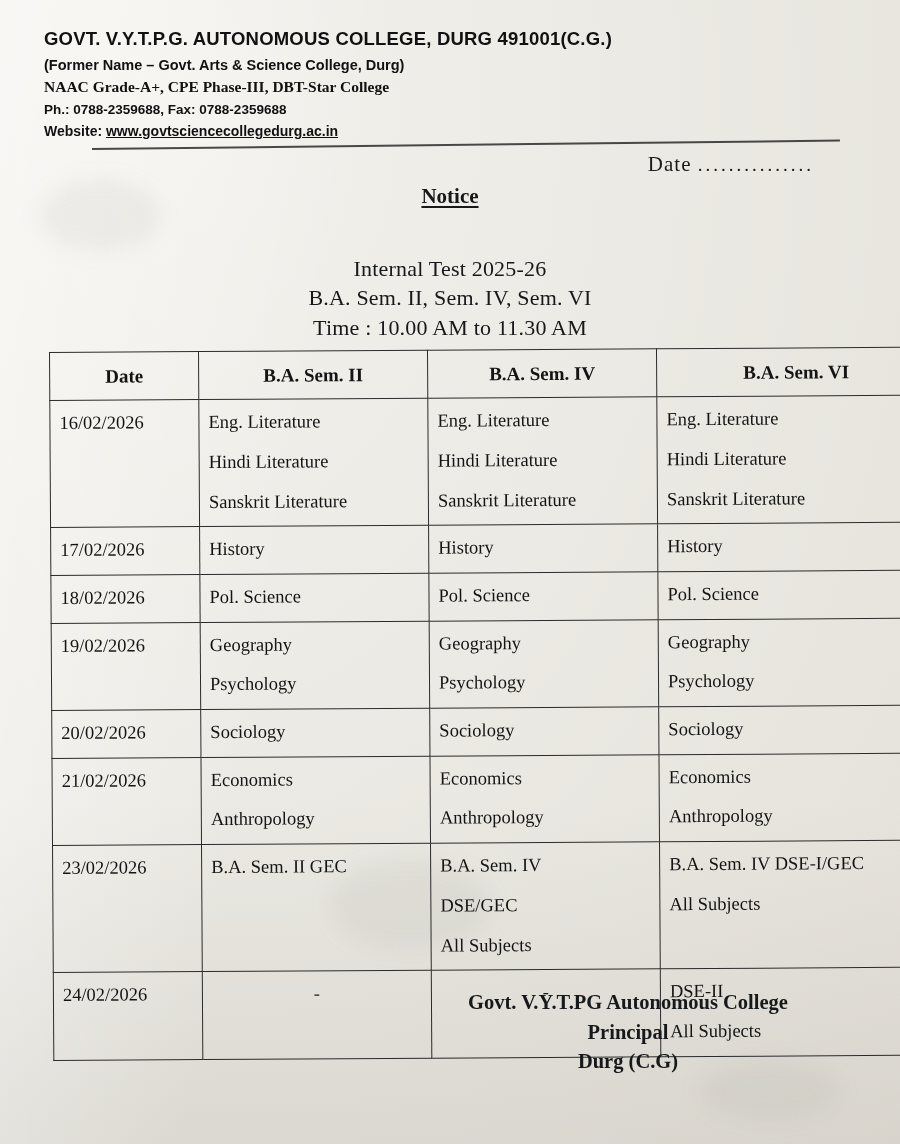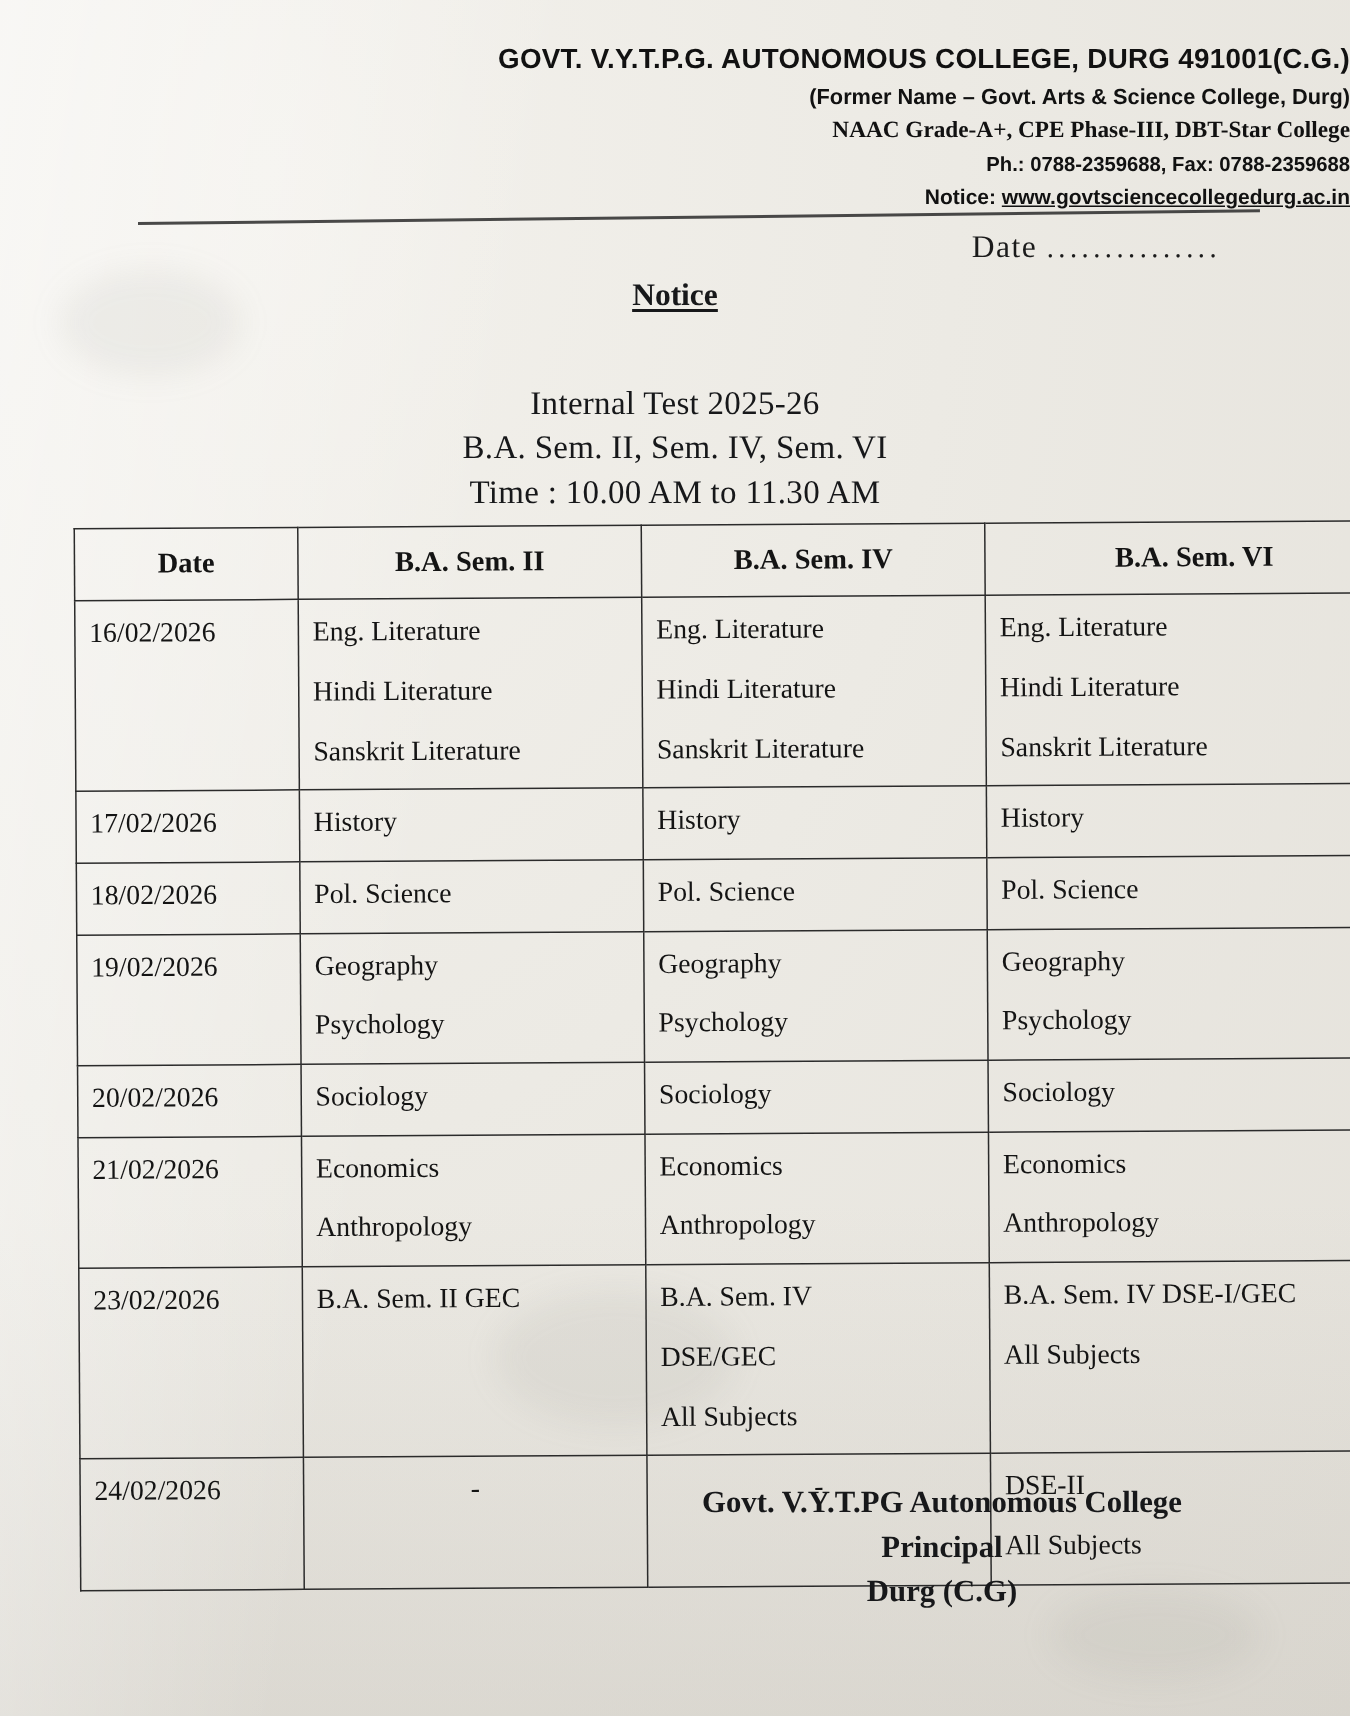--- a/index.html
+++ b/index.html
@@ -32,22 +32,23 @@
     pointer-events: none;
   }
   .page {
     position: absolute;
     inset: 0;
     padding: 0;
   }
 
   
   .letterhead {
-    text-align: right;
+    text-align: left;
     padding-top: 28px;
+    margin-left: 44px;
   }
   .lh-line1 {
     font-family: "Liberation Sans", sans-serif;
     font-weight: bold;
     font-size: 18.5px;
     letter-spacing: 0.2px;
     color: #111;
   }
   .lh-line2 {
     font-family: "Liberation Sans", sans-serif;
@@ -225,21 +226,21 @@
 <div class="blotch" style="left:700px;top:1060px;width:140px;height:60px;"></div>
 
 <div class="page">
 
   <div class="letterhead">
     <div class="lh-line1">GOVT. V.Y.T.P.G. AUTONOMOUS COLLEGE, DURG 491001(C.G.)</div>
     <div class="lh-line2">(Former Name – Govt. Arts &amp; Science College, Durg)</div>
     <div class="lh-line3">NAAC Grade-A+, CPE Phase-III, DBT-Star College</div>
     <div class="lh-line4">Ph.: 0788-2359688, Fax: 0788-2359688</div>
     <div class="lh-line5">
-      <span>Notice:</span>
+      <span>Website:</span>
       <span class="site">www.govtsciencecollegedurg.ac.in</span>
     </div>
   </div>
 
   <div class="rule"></div>
 
   <div class="date-line">
     <span>Date</span>
     <span class="date-dots">...............</span>
   </div>

